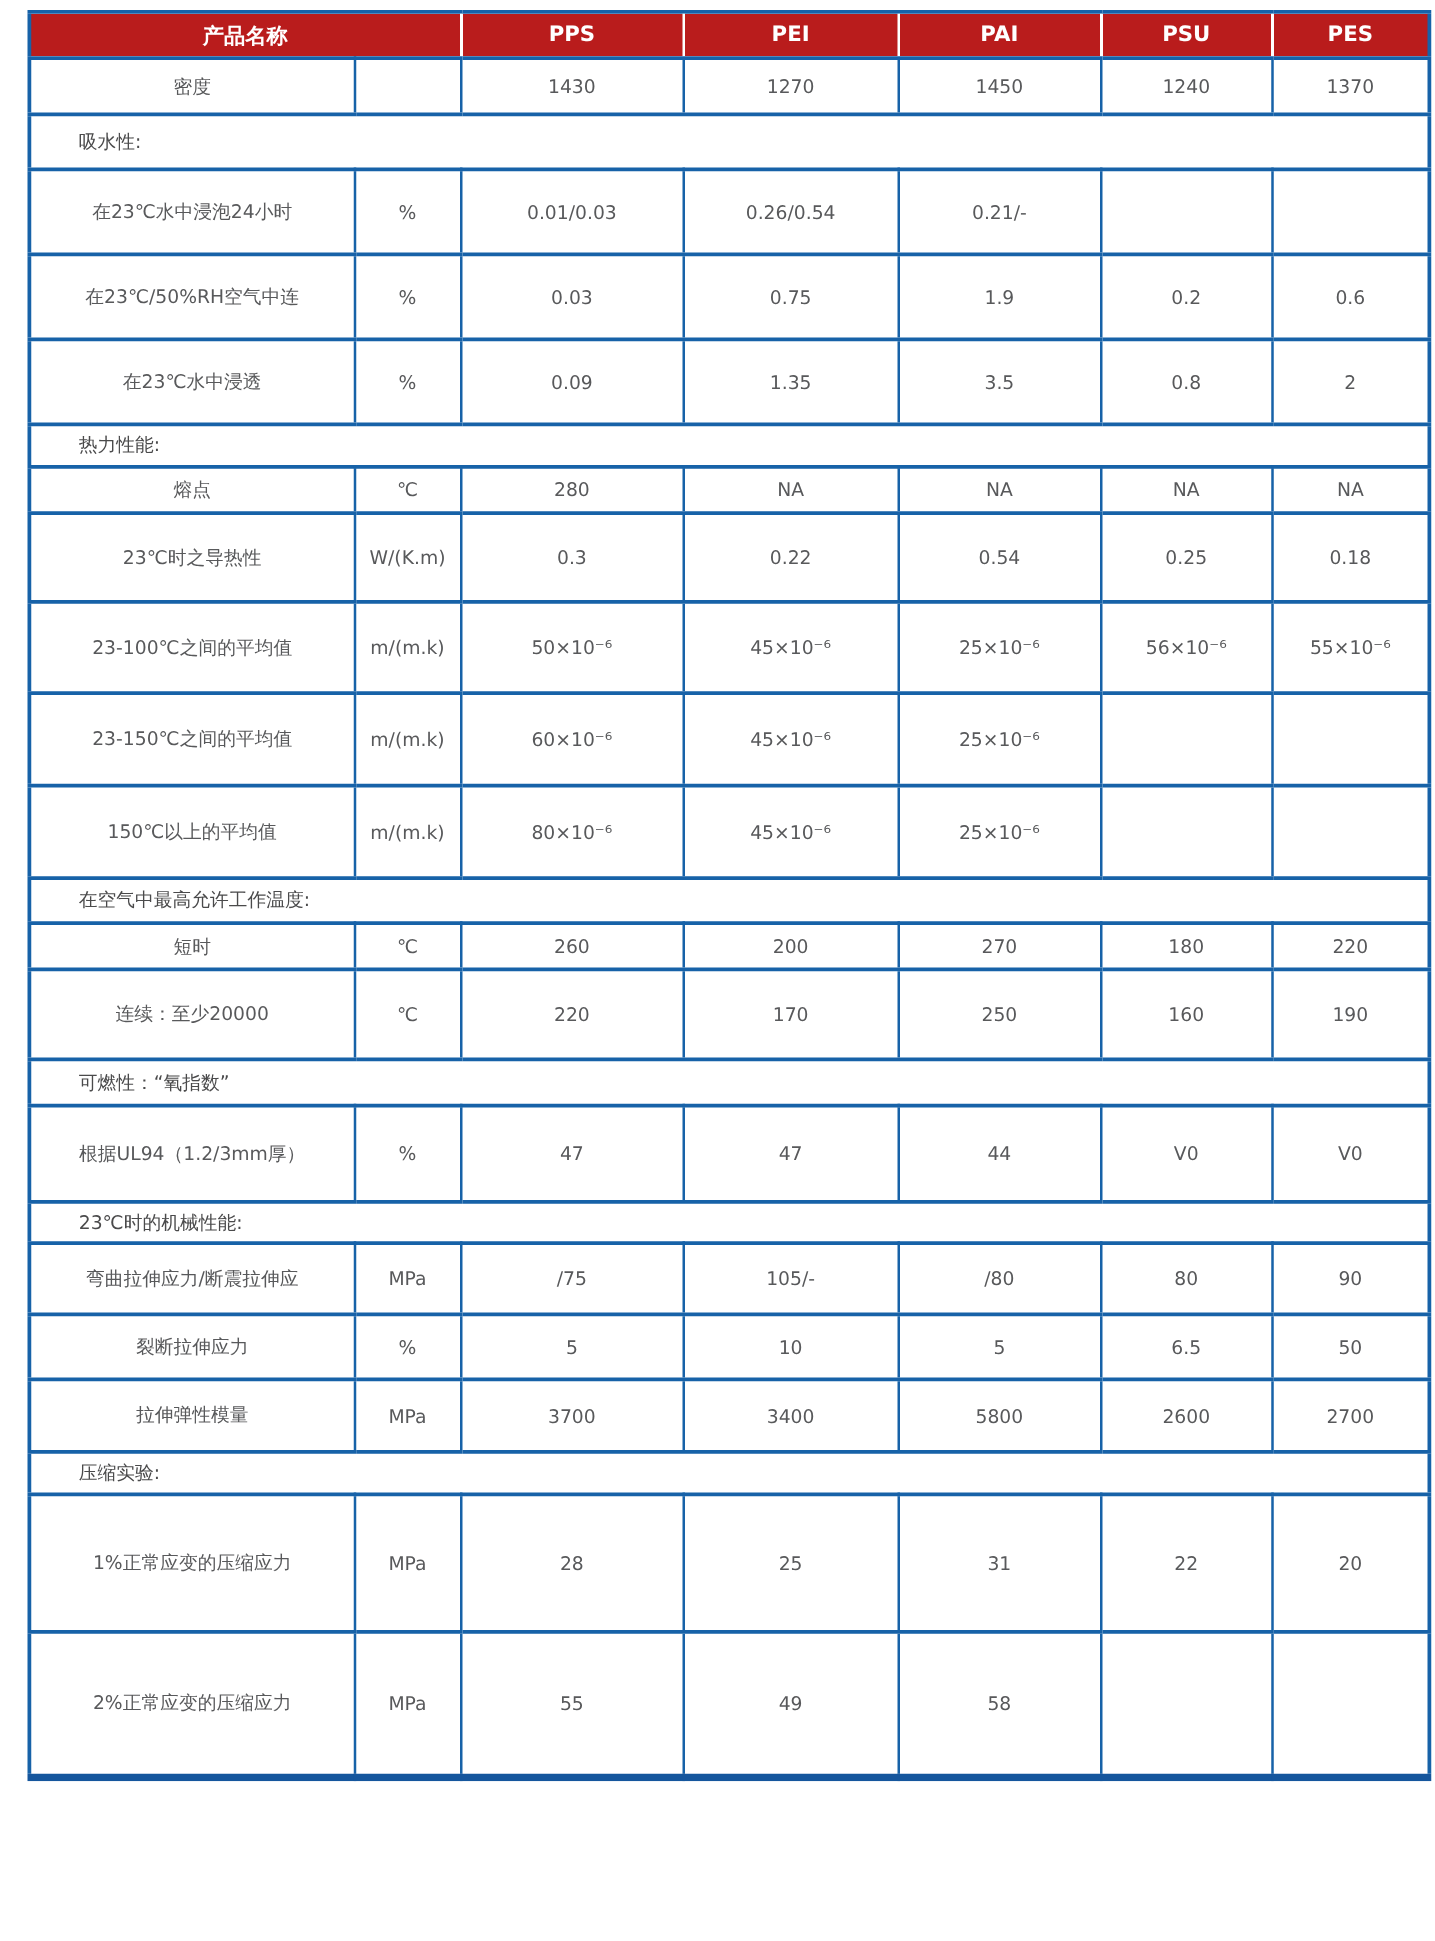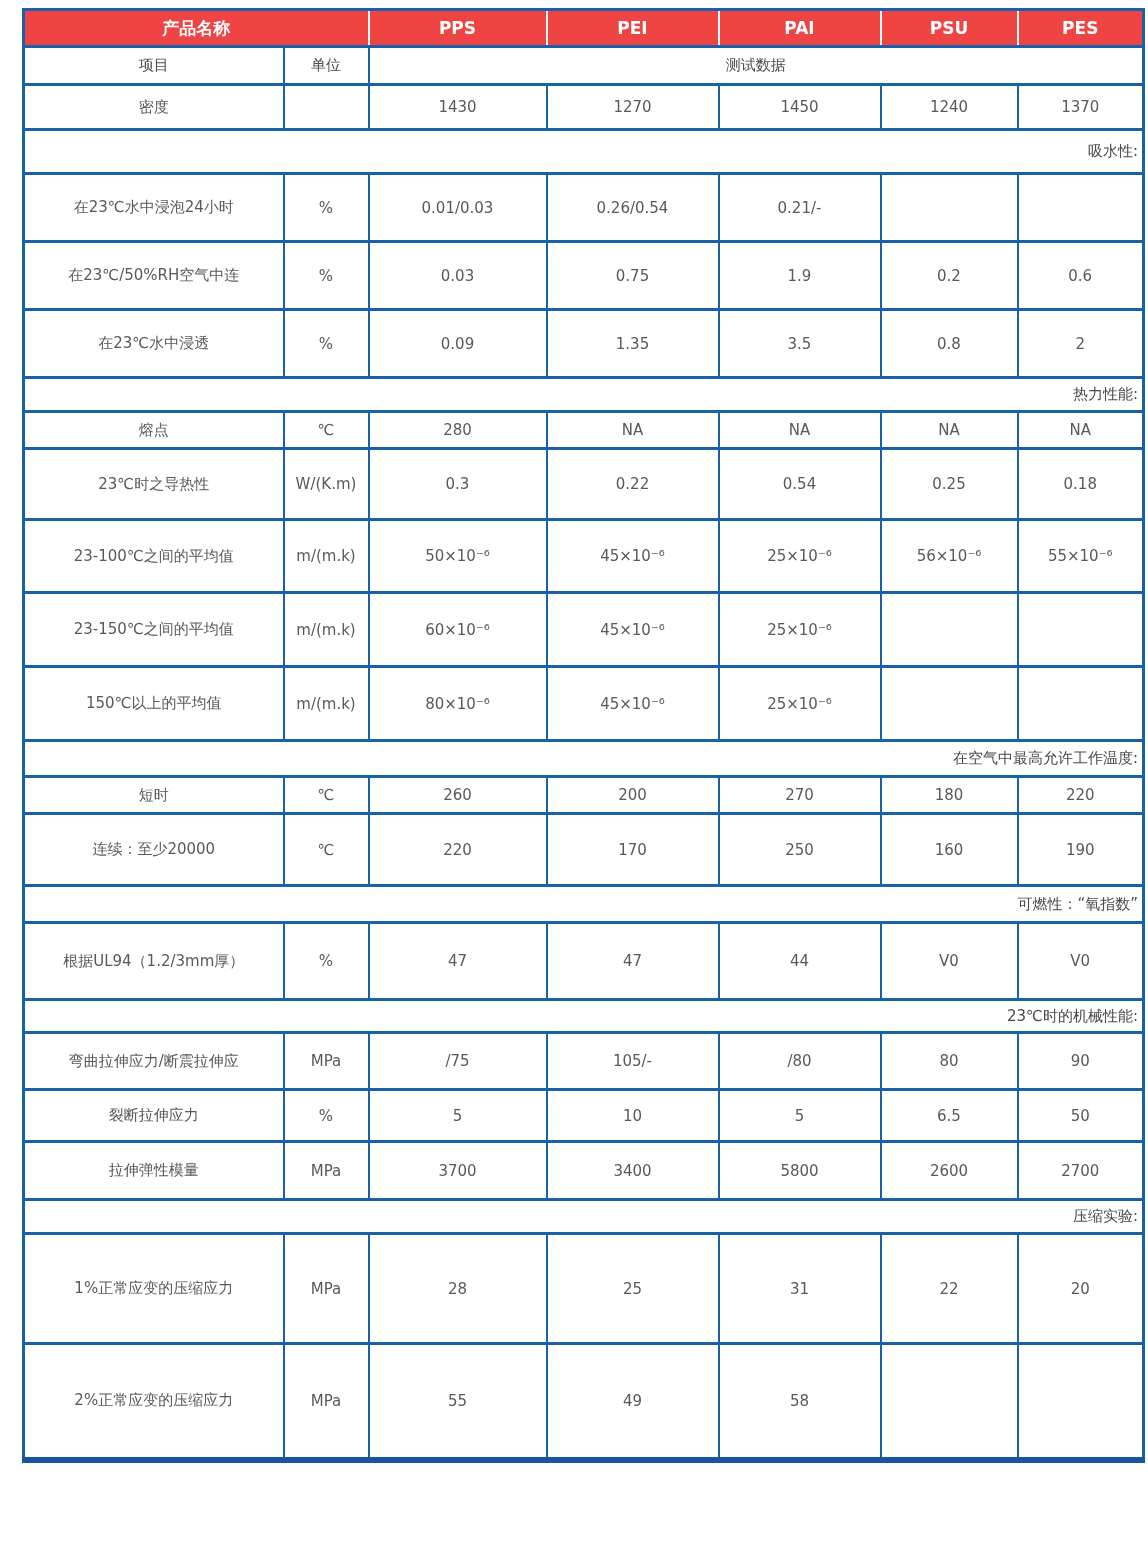--- a/index.html
+++ b/index.html
@@ -23,35 +23,35 @@
     border-top-width: 3px;
     border-bottom-width: 3px;
     font-size: 15px;
     color: #58595b;
     text-align: center;
     vertical-align: middle;
     padding: 2px 4px;
     overflow: hidden;
   }
   tr.head td {
-    background: #ef4444;
+    background: #b91c1c;
     color: #ffffff;
     font-size: 17px;
     font-weight: bold;
     border-left: 2px solid #ffffff;
     border-right: 2px solid #ffffff;
     border-top: 3px solid #1762a8;
     border-bottom: 3px solid #1762a8;
   }
   tr.subhead td {
     color: #4a4a4b;
     font-size: 15px;
   }
   td.section {
-    text-align: right;
+    text-align: left;
     padding-left: 38px;
     color: #4a4a4b;
   }
   td.label {
     color: #58595b;
     margin-top: 16px;
   }
 </style>
 </head>
 <body>
@@ -71,25 +71,20 @@
   <tbody>
         <tr class="head" style="height:37px">
     <td colspan="2">产品名称</td>
     <td>PPS</td>
     <td>PEI</td>
     <td>PAI</td>
     <td>PSU</td>
     <td>PES</td>
   </tr>
 
-  <tr class="subhead" style="height:38px">
-    <td>项目</td>
-    <td>单位</td>
-    <td colspan="5">测试数据</td>
-  </tr>
 
   <tr style="height:45px">
     <td class="label">密度</td>
     <td></td>
     <td>1430</td>
     <td>1270</td>
     <td>1450</td>
     <td>1240</td>
     <td>1370</td>
   </tr>

